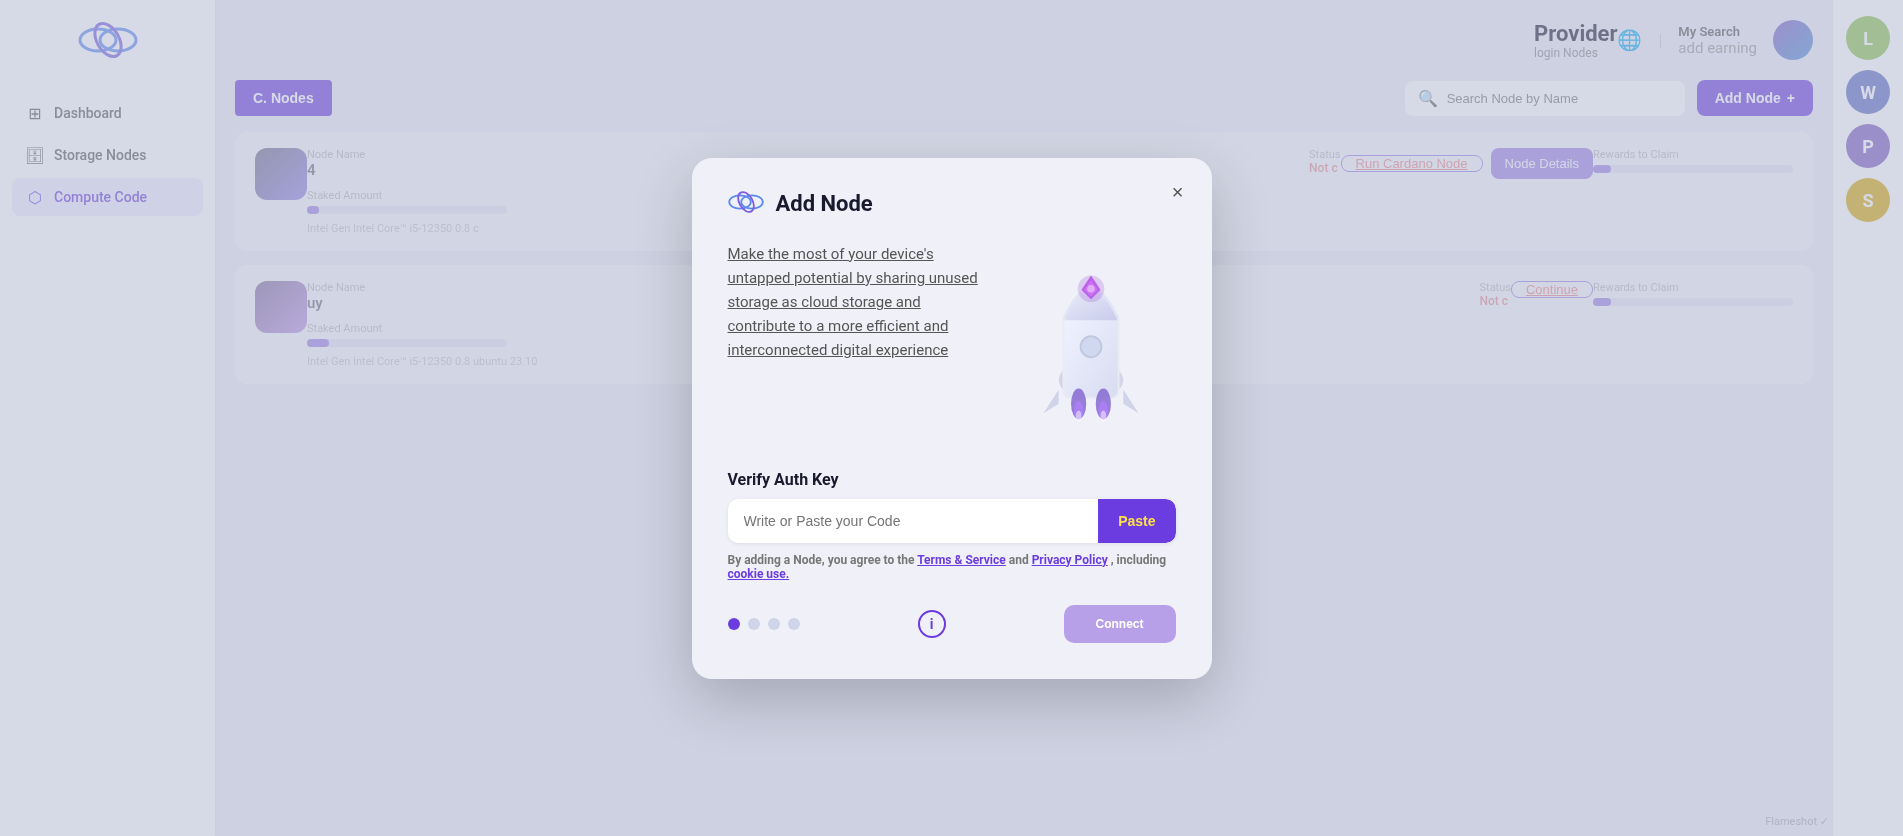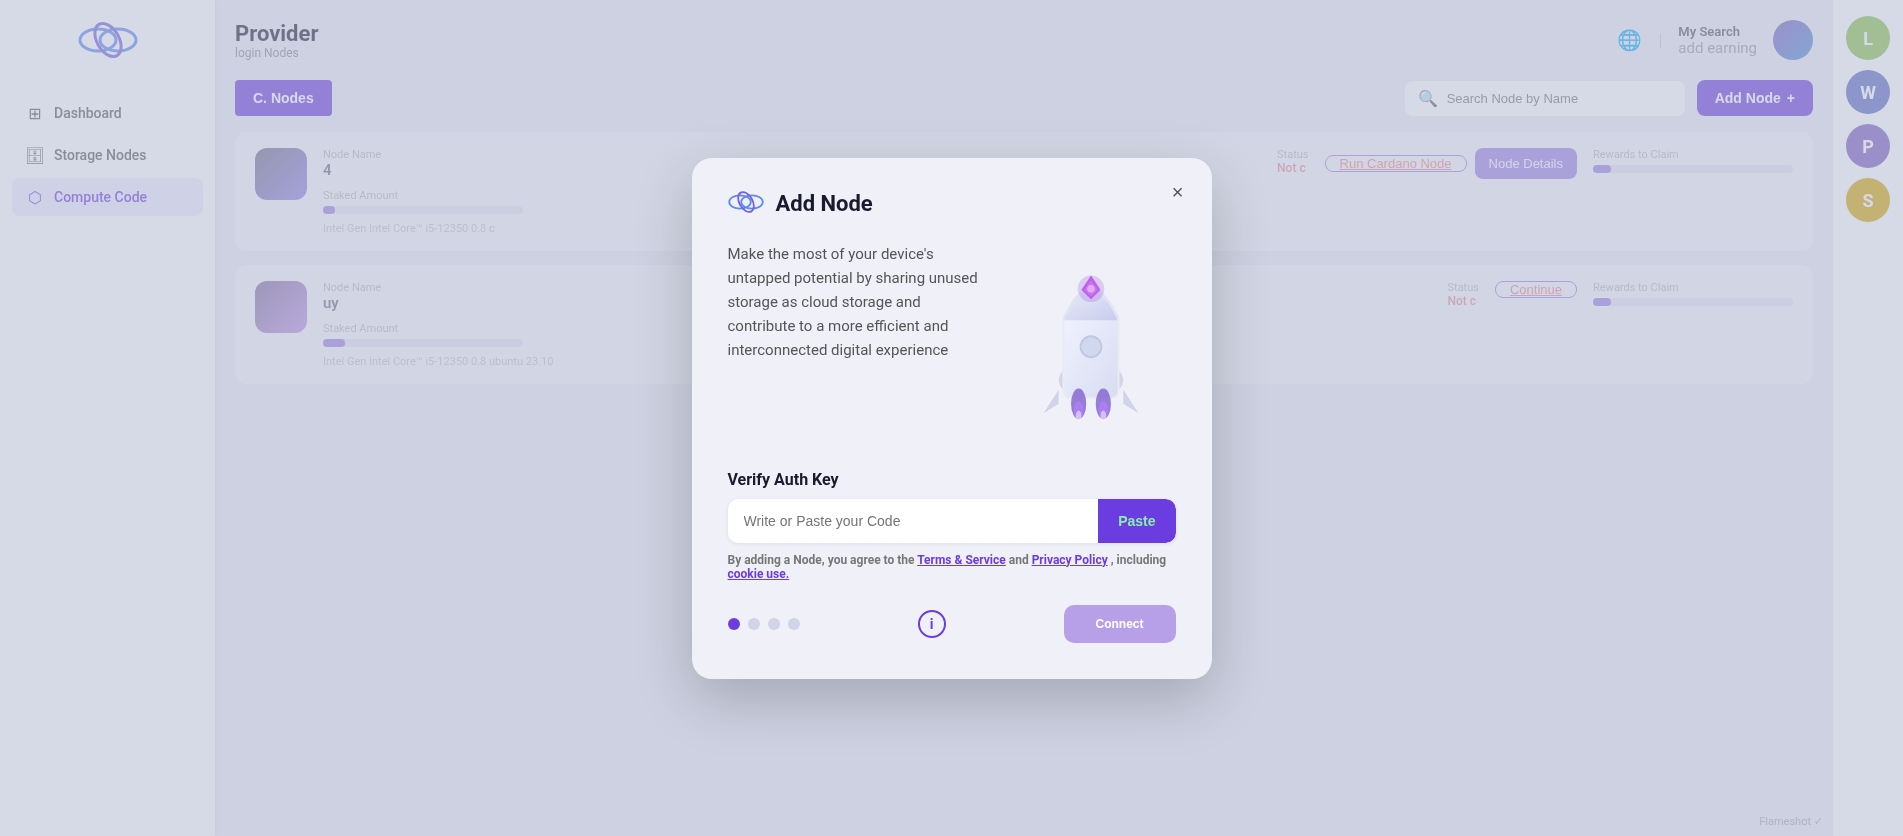--- a/index.html
+++ b/index.html
@@ -80,21 +80,21 @@
       background: #eceef4;
       display: flex;
       flex-direction: column;
       padding: 20px;
       position: relative;
     }
 
     .page-header {
       display: flex;
       align-items: center;
-      justify-content: space-between;
+      justify-content: flex-end;
       margin-bottom: 20px;
     }
 
     .page-title-block h1 {
       font-size: 22px;
       font-weight: 700;
       color: #1a1a2e;
     }
 
     .page-title-block p {
@@ -167,21 +167,20 @@
       gap: 6px;
     }
 
     .node-card {
       background: #fff;
       border-radius: 12px;
       padding: 16px 20px;
       margin-bottom: 14px;
       display: flex;
       align-items: flex-start;
-      gap: 16px;
       opacity: 0.6;
     }
 
     .node-avatar {
       width: 52px;
       height: 52px;
       border-radius: 12px;
       background: linear-gradient(135deg, #2a2a4a, #6b3de0);
       flex-shrink: 0;
     }
@@ -325,20 +324,21 @@
       gap: 24px;
       align-items: flex-start;
       margin-bottom: 28px;
     }
 
     .modal-description {
       font-size: 15px;
       color: #555;
       line-height: 1.6;
       flex: 1;
+      text-decoration: underline;
     }
 
     .rocket-image {
       width: 170px;
       height: 200px;
       flex-shrink: 0;
       display: flex;
       align-items: center;
       justify-content: center;
     }
@@ -372,21 +372,21 @@
       border: none;
       outline: none;
       padding: 14px 16px;
       font-size: 14px;
       color: #999;
       background: transparent;
     }
 
     .btn-paste {
       background: #6b3de0;
-      color: #86efac;
+      color: #fde047;
       border: none;
       padding: 12px 20px;
       font-size: 14px;
       font-weight: 600;
       cursor: pointer;
       border-radius: 0 10px 10px 0;
     }
 
     .terms-text {
       font-size: 12px;
@@ -452,21 +452,21 @@
     .intel-text {
       font-size: 11px;
       color: #aaa;
       margin-top: 8px;
     }
 
     
     .watermark {
       position: absolute;
       bottom: 8px;
-      right: 80px;
+      right: 74px;
       font-size: 11px;
       color: #aaa;
     }
   </style>
 </head>
 <body>
 
 <div class="bg-layout">
 
   <div class="sidebar">

